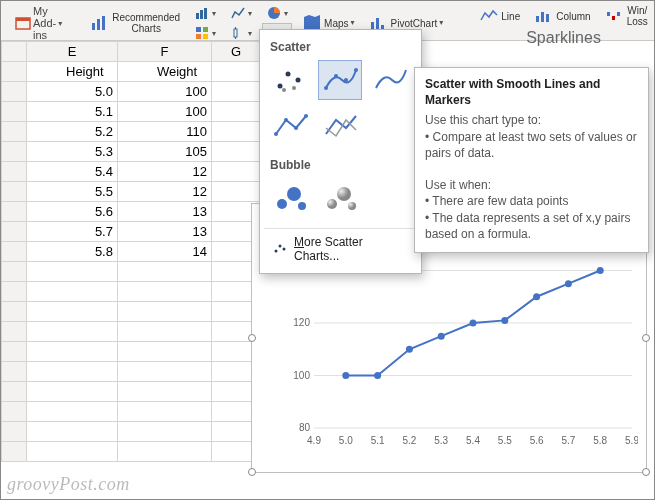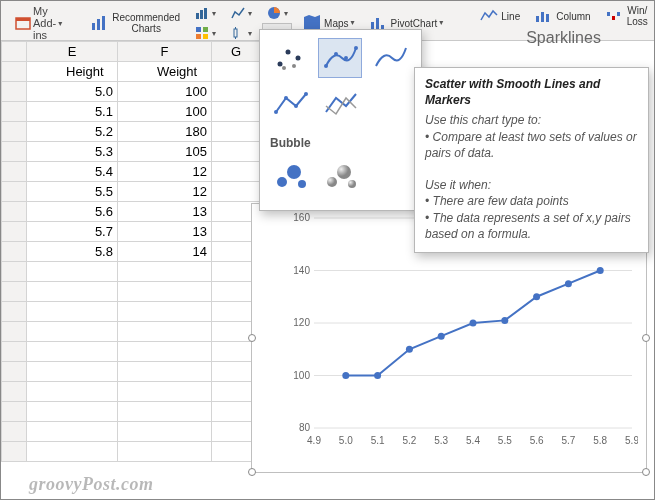--- a/index.html
+++ b/index.html
@@ -62,41 +62,40 @@
 
   
   .tooltip {
     position:absolute;
     top:66px; left:413px; width:235px;
     background:#fff; border:1px solid #b7b7b7;
     box-shadow:2px 4px 10px rgba(0,0,0,.25);
     padding:8px 10px 10px;
     font-size:12px; color:#555; line-height:1.35;
     z-index:6;
-    font-style:italic;
   }
   .tooltip .tt-title{ font-weight:700; color:#222; margin-bottom:4px;}
 
   
   .chart-pane {
     position:absolute;
     top:202px; left:250px; width:396px; height:270px;
     background:#fff; border:1px solid #bfbfbf;
   }
   .chart-pane .handle{position:absolute;width:8px;height:8px;border:1px solid #888;background:#fff;border-radius:50%;}
   .h-l{left:-4px;top:50%;margin-top:-4px;}
   .h-r{right:-4px;top:50%;margin-top:-4px;}
   .h-bl{left:-4px;bottom:-4px;}
   .h-br{right:-4px;bottom:-4px;}
   .plot{position:absolute;top:6px;left:36px;width:350px;height:238px;}
 
   .watermark{
     position:absolute;left:6px;bottom:4px;font-size:18px;
-    color:rgba(0,0,0,.28);font-weight:700;font-style:italic;
-    font-family:Georgia,serif;letter-spacing:0.5px;z-index:10;margin-left:22px;
+    color:rgba(0,0,0,.28);font-weight:400;font-style:italic;
+    font-family:Georgia,serif;letter-spacing:0.5px;z-index:10;
   }
 </style>
 </head>
 <body>
 
 <div class="ribbon">
   <div class="ribbon-group">
     <div class="tools">
       <div class="rb-btn">
         <span class="rb-icon">
@@ -273,21 +272,21 @@
         </tr>
     <tr>
           <th></th>
           <td>5.1</td>
           <td>100</td>
           <td></td>
         </tr>
     <tr>
           <th></th>
           <td>5.2</td>
-          <td>180</td>
+          <td>110</td>
           <td></td>
         </tr>
     <tr>
           <th></th>
           <td>5.3</td>
           <td>105</td>
           <td></td>
         </tr>
     <tr>
           <th></th>
@@ -377,20 +376,21 @@
           <th></th>
           <td></td>
           <td></td>
           <td></td>
         </tr>
   </tbody>
     </table>
 </div>
 
 <div class="dropdown-panel">
+  <div class="dd-section-title">Scatter</div>
   <div class="dd-grid">
     <div class="dd-item">
         <svg width="36" height="32">
           <circle cx="8" cy="22" r="2.5" fill="#2a3b5a"></circle>
           <circle cx="16" cy="10" r="2.5" fill="#2a3b5a"></circle>
           <circle cx="26" cy="16" r="2.5" fill="#2a3b5a"></circle>
           <circle cx="12" cy="26" r="2" fill="#888"></circle>
           <circle cx="22" cy="24" r="2" fill="#888"></circle>
         </svg>
       </div>
@@ -439,20 +439,28 @@
             <radialGradient id="bg" cx="30%" cy="30%">
               <stop offset="0%" stop-color="#eee"></stop>
               <stop offset="100%" stop-color="#888"></stop>
             </radialGradient>
           </defs>
           <circle cx="10" cy="22" r="5" fill="url(#bg)"></circle>
           <circle cx="22" cy="12" r="7" fill="url(#bg)"></circle>
           <circle cx="30" cy="24" r="4" fill="url(#bg)"></circle>
         </svg>
       </div>
+  </div>
+  <div class="dd-more">
+    <span><svg width="16" height="14">
+          <circle cx="4" cy="10" r="1.5" fill="#2a3b5a"></circle>
+          <circle cx="8" cy="5" r="1.5" fill="#2a3b5a"></circle>
+          <circle cx="12" cy="8" r="1.5" fill="#2a3b5a"></circle>
+        </svg></span>
+    <span><span class="u">M</span><span id="more-rest">ore Scatter Charts...</span></span>
   </div>
 </div>
 
 <div class="tooltip">
   <div class="tt-title">Scatter with Smooth Lines and Markers</div>
   <div>
     <span>Use this chart type to:</span><br>
     • <span>Compare at least two sets of values or pairs of data.</span><br><br>
     <span>Use it when:</span><br>
     • <span>There are few data points</span><br>

